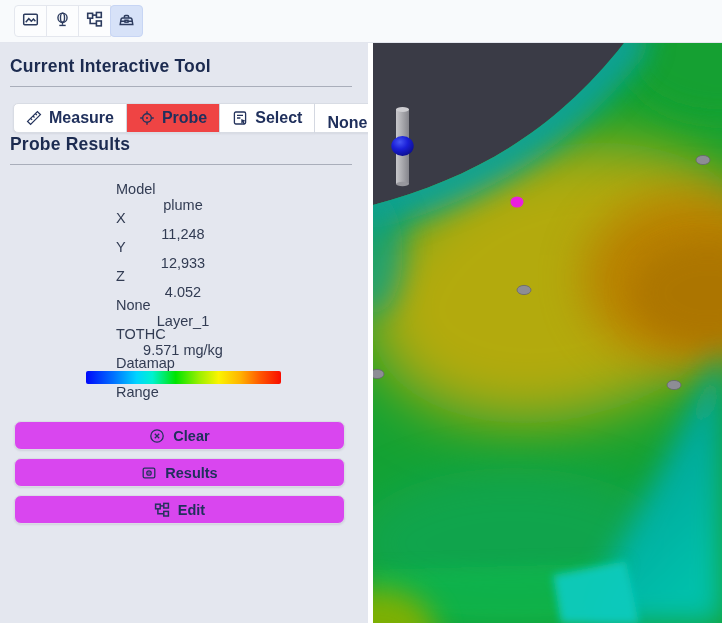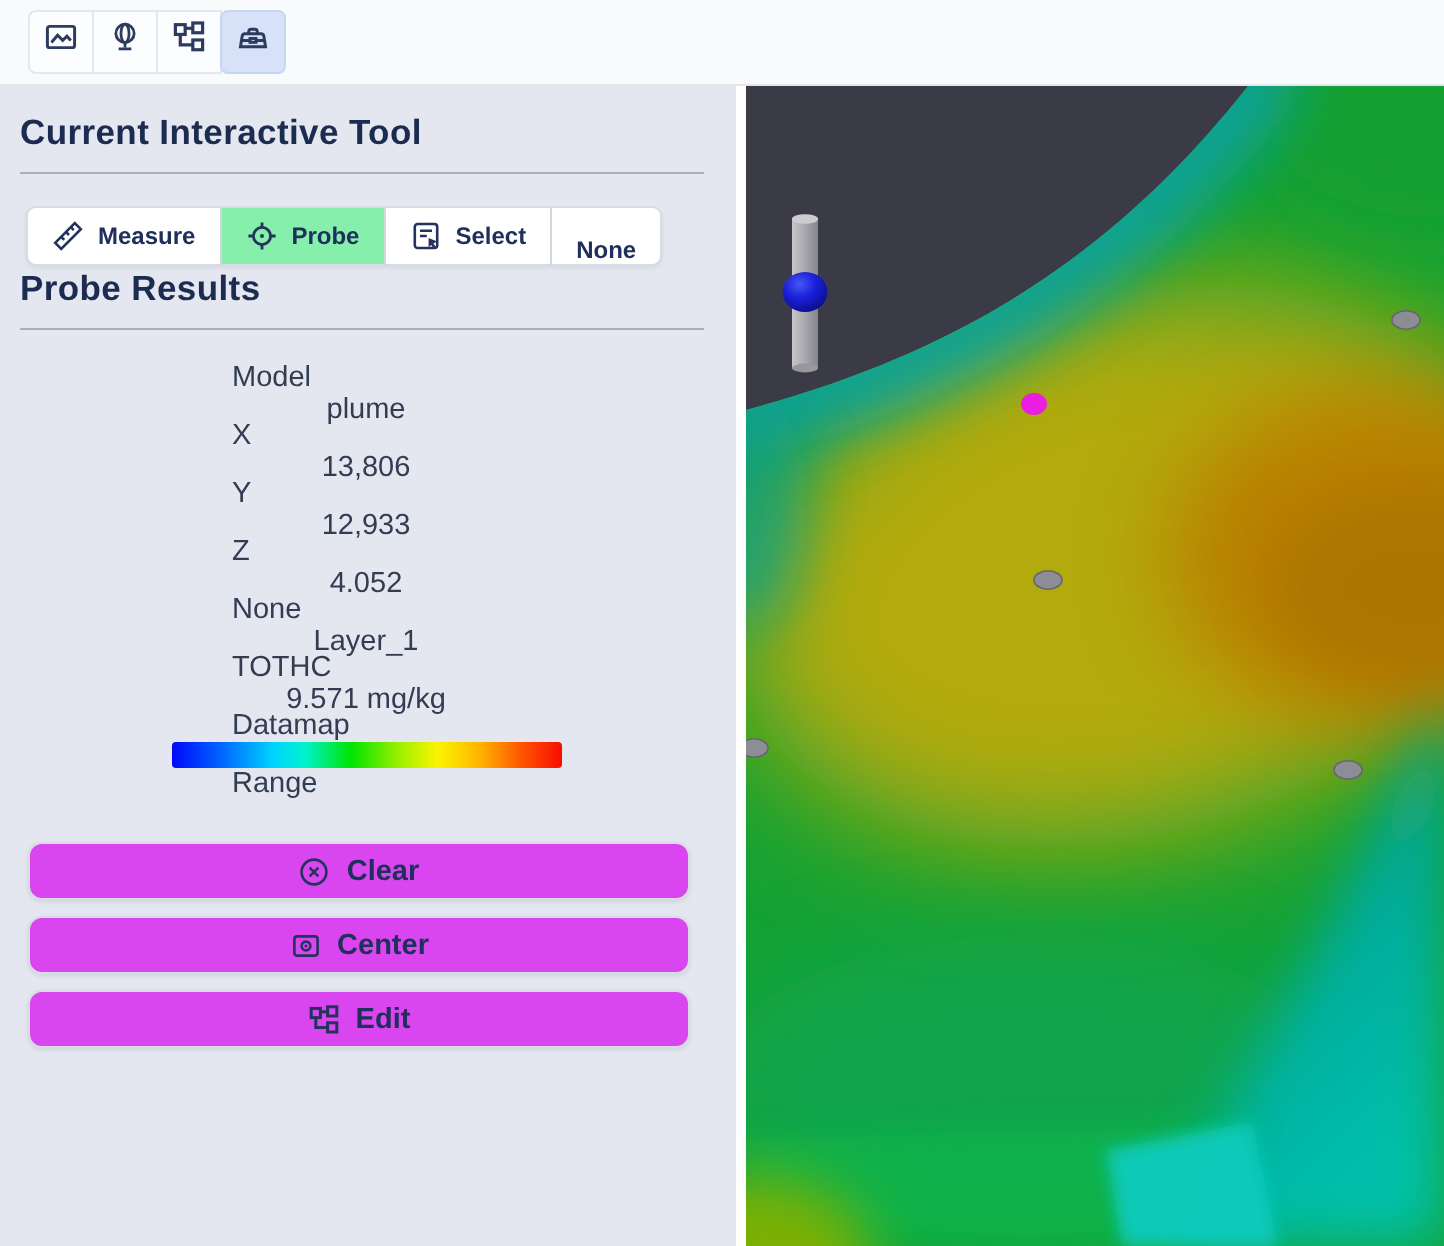--- a/index.html
+++ b/index.html
@@ -18,25 +18,25 @@
   
   .panel{position:absolute;top:43px;left:0;width:368px;height:504px;background:#e4e7ef;
          padding:12px 16px 0 10px;box-sizing:border-box;}
   .gutter{position:absolute;top:43px;left:368px;width:5px;height:580px;background:#ffffff;}
   h1.section{font-size:17.5px;font-weight:700;color:#1c2b50;margin:0;line-height:22px;letter-spacing:.2px;}
   .divider{height:1px;background:#a9aeba;margin-top:9px;}
   .mt46{margin-top:46px;}
 
   .seg{display:flex;margin-top:16px;margin-left:3px;}
   .segbtn{height:28px;display:flex;align-items:center;gap:7px;padding:0 12px;background:#ffffff;
-          border:1px solid #d8dce4;border-left:none;font-size:12px;font-weight:600;color:#20305c;cursor:pointer;
+          border:1px solid #d8dce4;border-left:none;font-size:16px;font-weight:600;color:#20305c;cursor:pointer;
           box-shadow:0 1px 2px rgba(25,35,60,.07);}
   .segbtn:first-child{border-left:1px solid #d8dce4;border-radius:5px 0 0 5px;}
   .segbtn:last-child{border-radius:0 5px 5px 0;align-items:flex-end;}
-  .segbtn.active{background:#86efac;}
+  .segbtn.active{background:#ef4444;}
   .segbtn .ic{display:flex;color:#24335c;}
 
   .rows{margin-top:16px;margin-left:4px;}
   .row{display:flex;align-items:center;height:29px;font-size:14.5px;color:#323c53;flex-direction:column;}
   .row .lbl{width:134px;}
   .dmbar{width:195px;height:16px;border-radius:2px;}
 
   .abtn{width:331px;height:29px;margin:8px 0 0 4px;background:#d946ef;border:1px solid #d9dce4;border-radius:7px;
         box-shadow:0 1px 2px rgba(25,35,60,.10);display:flex;align-items:center;justify-content:center;gap:8px;
         font-size:14.5px;font-weight:600;color:#20305c;cursor:pointer;box-sizing:border-box;}
@@ -136,21 +136,21 @@
     <h1 class="section mt46">Probe Results</h1>
     <div class="divider"></div>
 
     <div class="rows">
       <div class="row">
         <span class="lbl">Model</span>
         <span class="val">plume</span>
       </div>
       <div class="row">
         <span class="lbl">X</span>
-        <span class="val">13,806</span>
+        <span class="val">11,248</span>
       </div>
       <div class="row">
         <span class="lbl">Y</span>
         <span class="val">12,933</span>
       </div>
       <div class="row">
         <span class="lbl">Z</span>
         <span class="val">4.052</span>
       </div>
       <div class="row">
@@ -180,21 +180,21 @@
       <span>Clear</span>
     </div>
     <div class="abtn">
       <span class="ic">
         <svg width="16" height="16" viewBox="0 0 16 16" fill="none" stroke="currentColor" stroke-width="1.3">
           <rect x="2.2" y="3.2" width="11.6" height="9.6" rx="1.4"></rect>
           <circle cx="8" cy="8" r="2.2"></circle>
           <circle cx="8" cy="8" r="0.8" fill="currentColor" stroke="none"></circle>
         </svg>
       </span>
-      <span>Center</span>
+      <span>Results</span>
     </div>
     <div class="abtn">
       <span class="ic">
         <svg width="16" height="16" viewBox="0 0 16 16" fill="none" stroke="currentColor" stroke-width="1.5">
           <rect x="1.6" y="2.2" width="4.6" height="4.6"></rect>
           <rect x="9.8" y="1.4" width="4.6" height="4.6"></rect>
           <rect x="9.8" y="9.4" width="4.6" height="4.6"></rect>
           <path d="M6.2 3.9 H9.8"></path>
           <path d="M3.9 6.8 V11.7 H9.8"></path>
         </svg>

